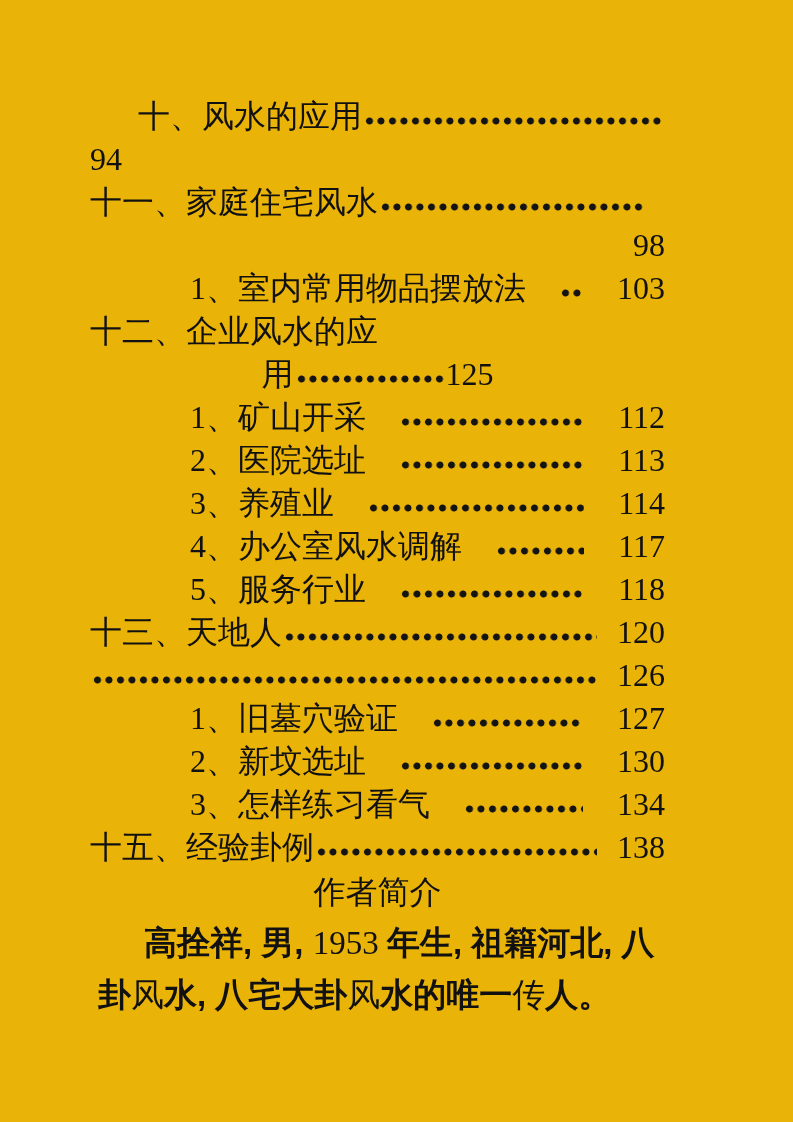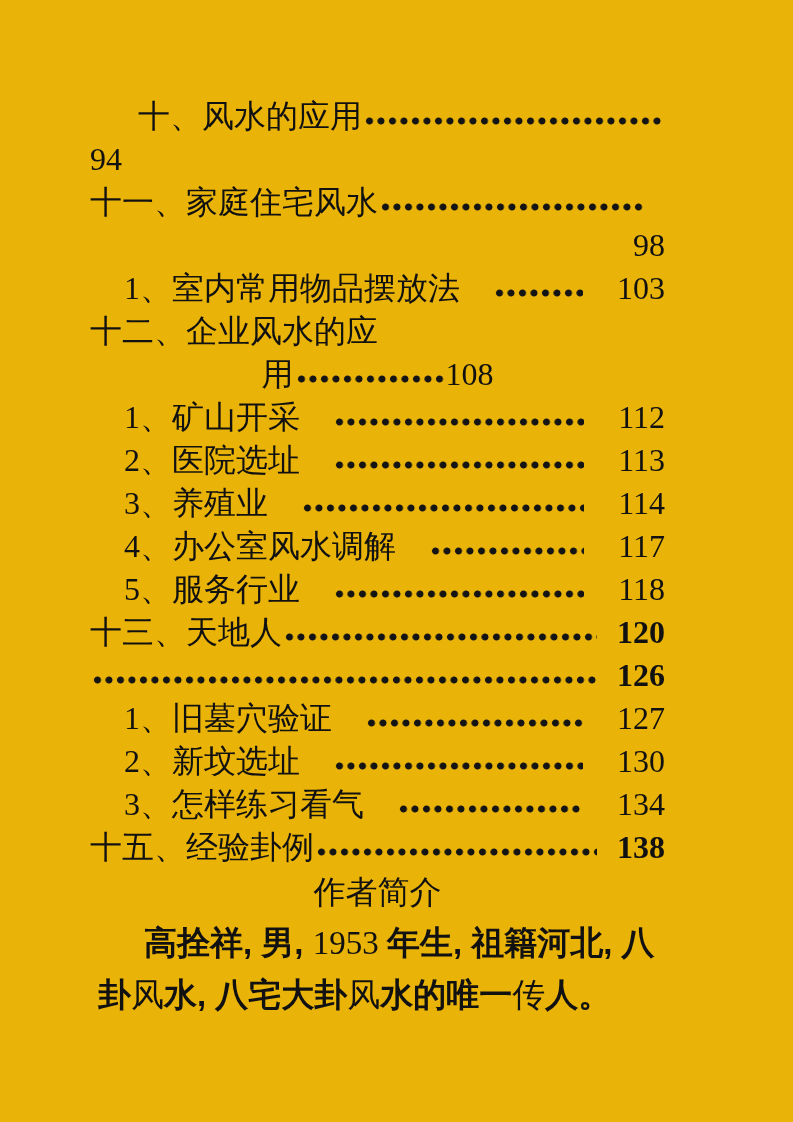--- a/index.html
+++ b/index.html
@@ -19,32 +19,32 @@
   
   .row{
     display:flex;
     height:43px;
     line-height:43px;
     font-size:32px;
     white-space:nowrap;
   }
   .row .lbl{flex:0 0 auto;}
   .row .pg{flex:0 0 auto;}
-  .row .pg.gap{padding-left:18px;font-weight:bold;}
+  .row .pg.gap{padding-left:18px;}
   .leader{
     flex:1 1 auto;
     margin:0 2px;
     background-image:radial-gradient(circle at 5.5px 26px,#141414 3.1px,transparent 3.9px);
     background-size:11.5px 43px;
     background-repeat:repeat-x;
   }
   .leader.fixed{flex:0 0 148px;}
   .i0{margin-left:0;}
   .i1{margin-left:48px;}
-  .i2{margin-left:34px;gap:32px;}
+  .i2{margin-left:100px;gap:32px;}
   .iNum{margin-left:8px;}
   .t-center{
     display:block;
     height:43px;line-height:43px;
     font-size:32px;text-align:left;
   }
   .t-left{
     display:block;
     height:43px;line-height:43px;
     font-size:32px;text-align:right;
@@ -97,21 +97,21 @@
         <div class="t-left iNum">98</div>
         <div class="row i2">
           <span class="lbl">1、室内常用物品摆放法</span>
           <span class="leader"></span>
           <span class="pg">103</span>
         </div>
         <div class="t-center">十二、企业风水的应</div>
         <div class="c-entry">
           <span class="lbl">用</span>
           <span class="leader fixed"></span>
-          <span class="pg">108</span>
+          <span class="pg">125</span>
         </div>
         <div class="row i2">
           <span class="lbl">1、矿山开采</span>
           <span class="leader"></span>
           <span class="pg">112</span>
         </div>
         <div class="row i2">
           <span class="lbl">2、医院选址</span>
           <span class="leader"></span>
           <span class="pg">113</span>

